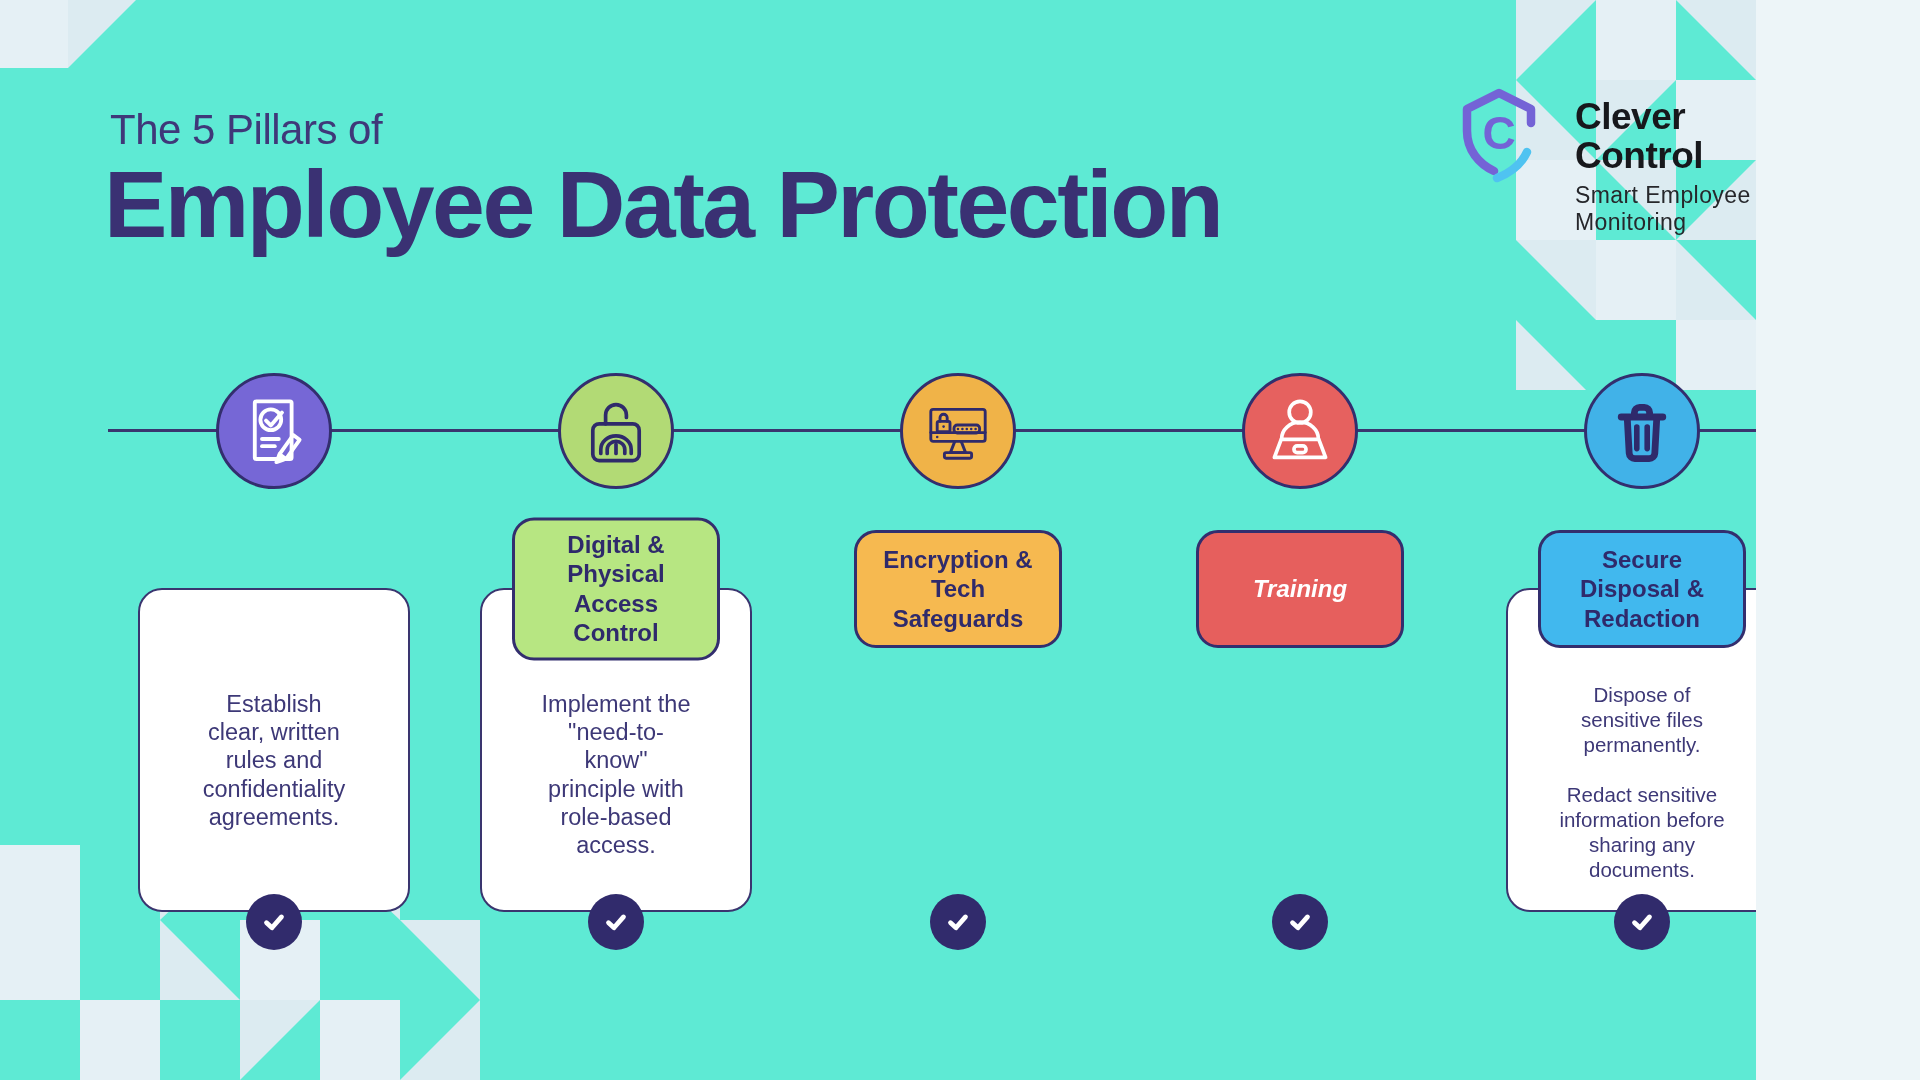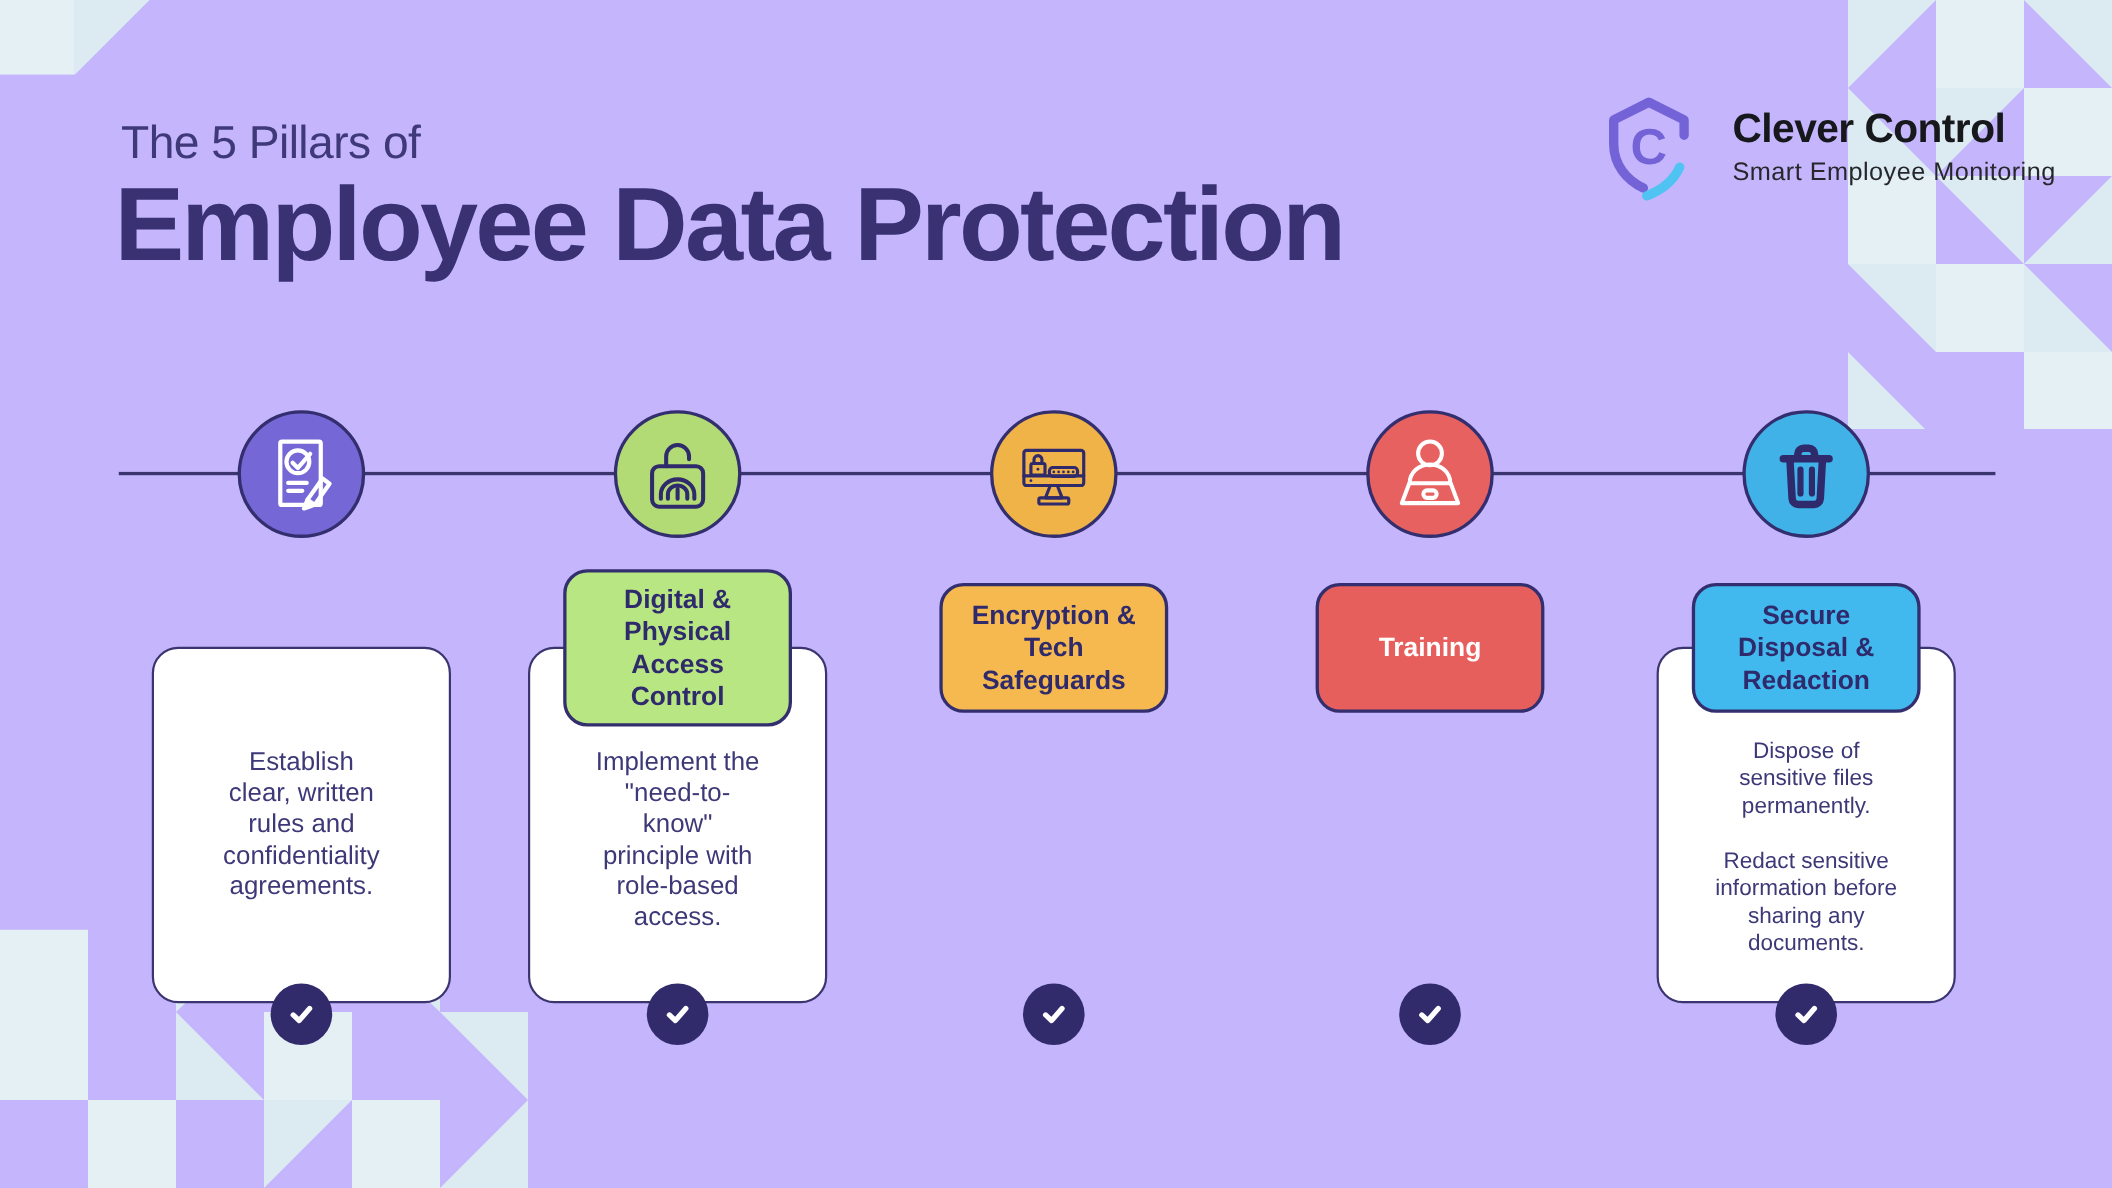--- a/index.html
+++ b/index.html
@@ -1,19 +1,19 @@
 <!DOCTYPE html>
 <html><head>
 <meta charset="utf-8">
 <style>
   * { margin:0; padding:0; box-sizing:border-box; }
   html,body { background:#edf5f8; }
   .canvas {
-    position:relative; width:1920px; height:1080px;
-    background:#c4b5fd; overflow:hidden;
+    position:relative; width:1756px; height:1080px;
+    background:#5eead4; overflow:hidden;
     font-family:"Liberation Sans", sans-serif;
   }
   
   .corner-svg { position:absolute; z-index:0; }
   .pat-tr { top:0; right:0; }
   .pat-bl { bottom:0; left:0; }
   .pat-tl { top:0; left:0; }
   .tri { fill:#dcebf1; }
   .sq  { fill:#e5f0f5; }
   
@@ -41,21 +41,21 @@
     width:116px; height:116px; border-radius:50%;
     border:3.5px solid #332e6e; z-index:2;
     display:flex; align-items:center; justify-content:center;
   }
   .icon-circle svg { width:80px; height:80px; }
   .card {
     position:absolute; left:0; top:215px; width:272px; height:324px;
     background:#ffffff; border:2px solid #3a356f; border-radius:24px; z-index:1;
   }
   .card-body {
-    position:absolute; top:0; left:0; right:0;
+    position:absolute; top:12px; left:0; right:0;
     padding:88px 18px 0; text-align:center;
     font-size:23.5px; line-height:1.2; color:#3d3877;
     white-space:pre-line;
   }
   .p4 .card-body { padding-top:114px; }
   .p5 .card-body { font-size:20.5px; line-height:1.22; padding-top:80px; }
   .header-box {
     position:absolute; left:50%; top:216px; transform:translate(-50%,-50%);
     width:208px; min-height:118px; padding:10px 8px;
     border:3px solid #332e6e; border-radius:22px; z-index:3;
@@ -215,21 +215,21 @@
 
   <div class="pillar p4">
     <div class="icon-circle" style="background: rgb(230, 97, 95); color: rgb(255, 255, 255);">
       <svg viewBox="0 0 100 100" fill="none" stroke="currentColor" stroke-width="4.6" stroke-linecap="round" stroke-linejoin="round">
         <circle cx="50" cy="26.5" r="13.5"></circle>
         <path d="M27 60 a23 21 0 0 1 46 0"></path>
         <path d="M26.5 60.5 H73.5 L82 83 H18 Z"></path>
         <rect x="42.5" y="68.5" width="15" height="8.5" rx="4"></rect>
       </svg>
     </div>
-    <div class="header-box" style="background: rgb(230, 95, 93); color: rgb(255, 255, 255);">Training</div>
+    <div class="header-box" style="background: rgb(230, 95, 93); color: rgb(255, 255, 255); font-style: italic;">Training</div>
     <div class="check-circle">
       <svg viewBox="0 0 100 100">
           <path d="M28 52 L44 67 L72 35" fill="none" stroke="#ffffff" stroke-width="14" stroke-linecap="round" stroke-linejoin="round"></path>
         </svg>
     </div>
   </div>
 
   <div class="pillar p5">
     <div class="icon-circle" style="background: rgb(65, 178, 232); color: rgb(47, 42, 107);">
       <svg viewBox="0 0 100 100" fill="none" stroke="currentColor" stroke-width="8.5" stroke-linecap="round" stroke-linejoin="round">

